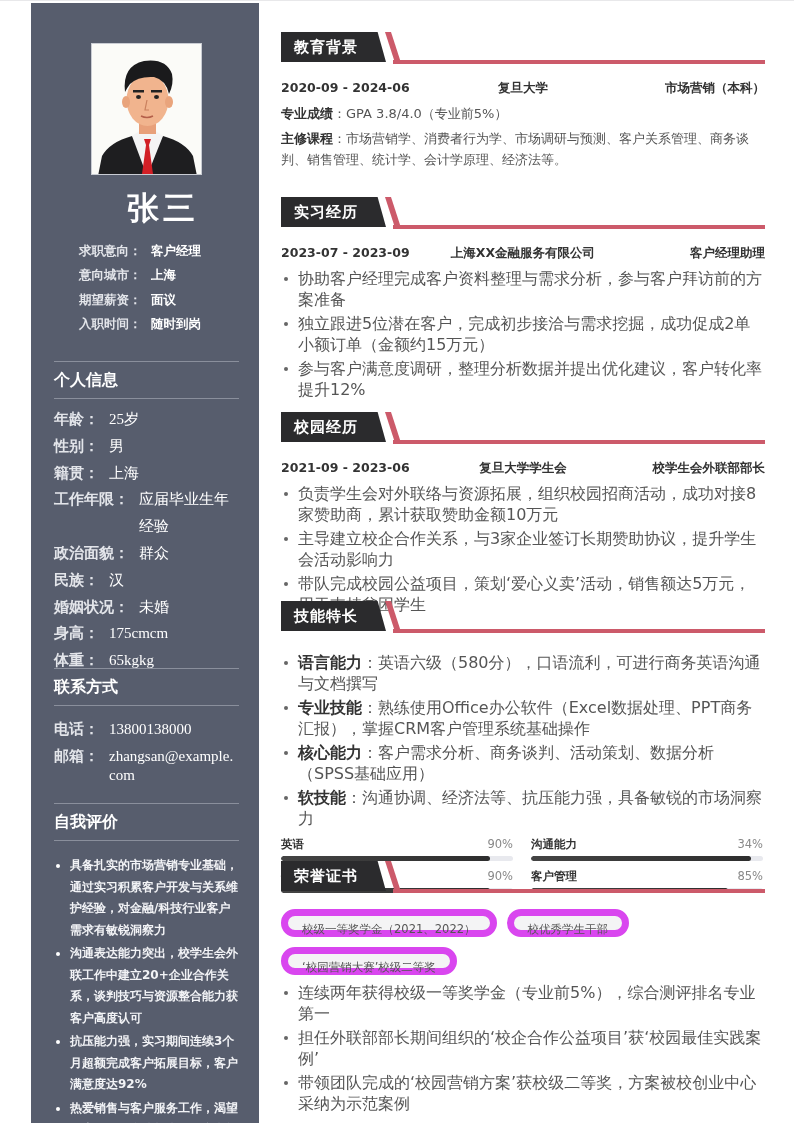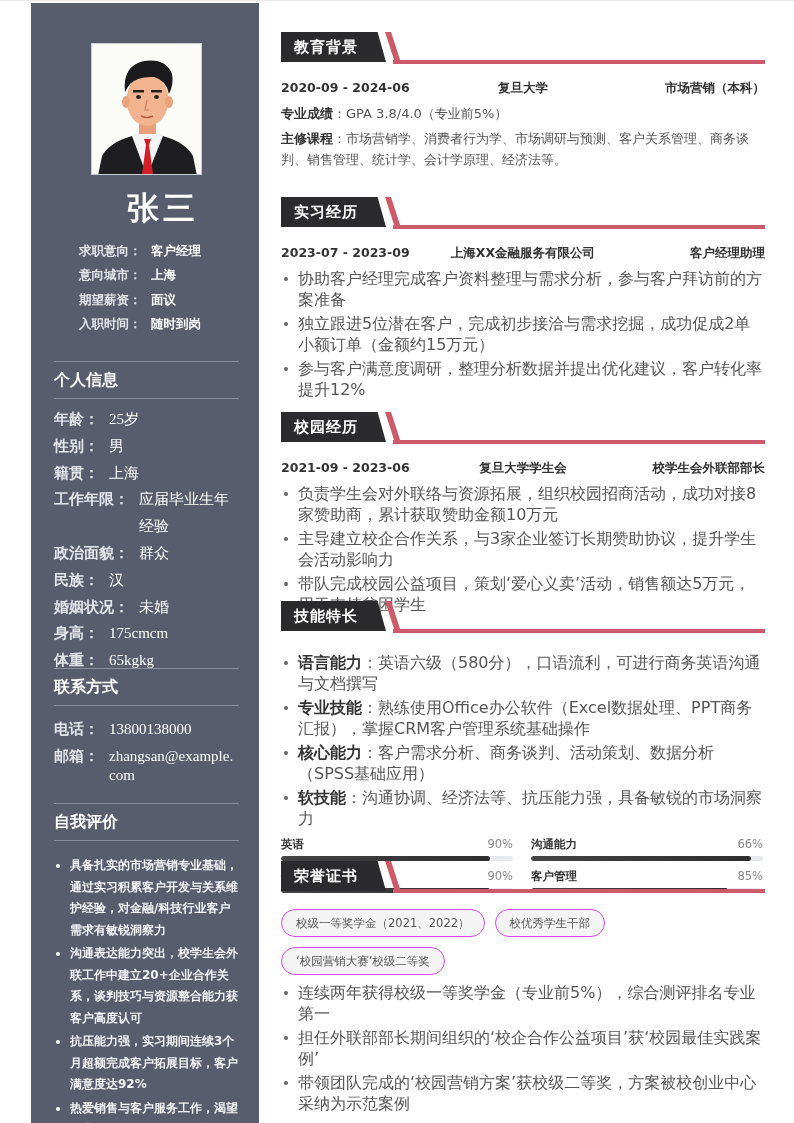--- a/index.html
+++ b/index.html
@@ -52,21 +52,21 @@
   .bullets li b { color: #333; }
 
   .skill-grid { display: grid; grid-template-columns: 232px 232px; column-gap: 18px; row-gap: 6px; margin-top: 6px; }
   .skill .top { display: flex; justify-content: space-between; font-size: 11.5px; line-height: 18px; }
   .skill .top .lbl { font-weight: bold; color: #333; }
   .skill .top .pct { color: #888; }
   .skill .bar { height: 5px; background: #e8e9ee; border-radius: 3px; margin-top: 3px; overflow: hidden; }
   .skill .fill { height: 100%; background: linear-gradient(90deg, #444, #2e2e2e); border-radius: 3px; }
 
   .chips { display: flex; flex-wrap: wrap; gap: 10px 10px; margin-top: 16px; }
-  .chip { border: 1px solid #d946ef; background: #f4f4f5; border-radius: 14px; font-size: 11.5px; color: #555; padding: 0 14px; height: 28px; line-height: 27px; }
+  .chip { border: 7px solid #d946ef; background: #f4f4f5; border-radius: 14px; font-size: 11.5px; color: #555; padding: 0 14px; height: 28px; line-height: 27px; }
 </style>
 </head>
 <body>
 
 <div class="page">
 
   <aside class="sidebar">
     <div class="photo">
       <svg width="111" height="132" viewBox="0 0 111 132">
         <rect width="111" height="132" fill="#fbfbf8"></rect>
@@ -260,21 +260,21 @@
               <span class="lbl">英语</span>
               <span class="pct">90%</span>
             </div>
           <div class="bar">
               <div class="fill" style="width:90%"></div>
             </div>
         </div>
         <div class="skill">
           <div class="top">
               <span class="lbl">沟通能力</span>
-              <span class="pct">66%</span>
+              <span class="pct">34%</span>
             </div>
           <div class="bar">
               <div class="fill" style="width:95%"></div>
             </div>
         </div>
         <div class="skill">
           <div class="top">
               <span class="lbl">销售技巧</span>
               <span class="pct">90%</span>
             </div>

